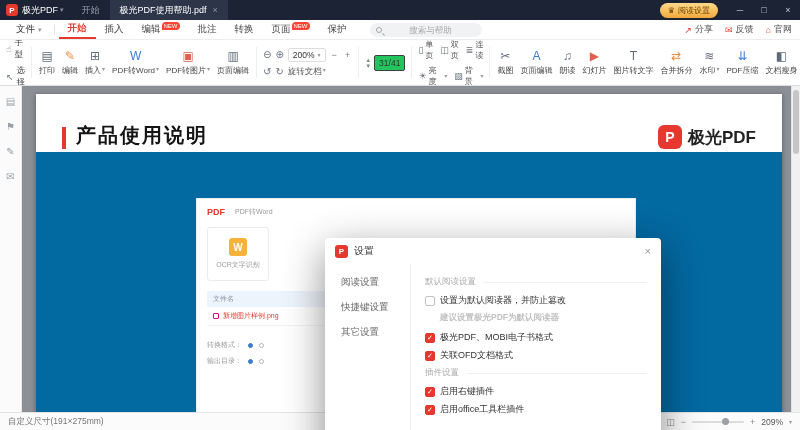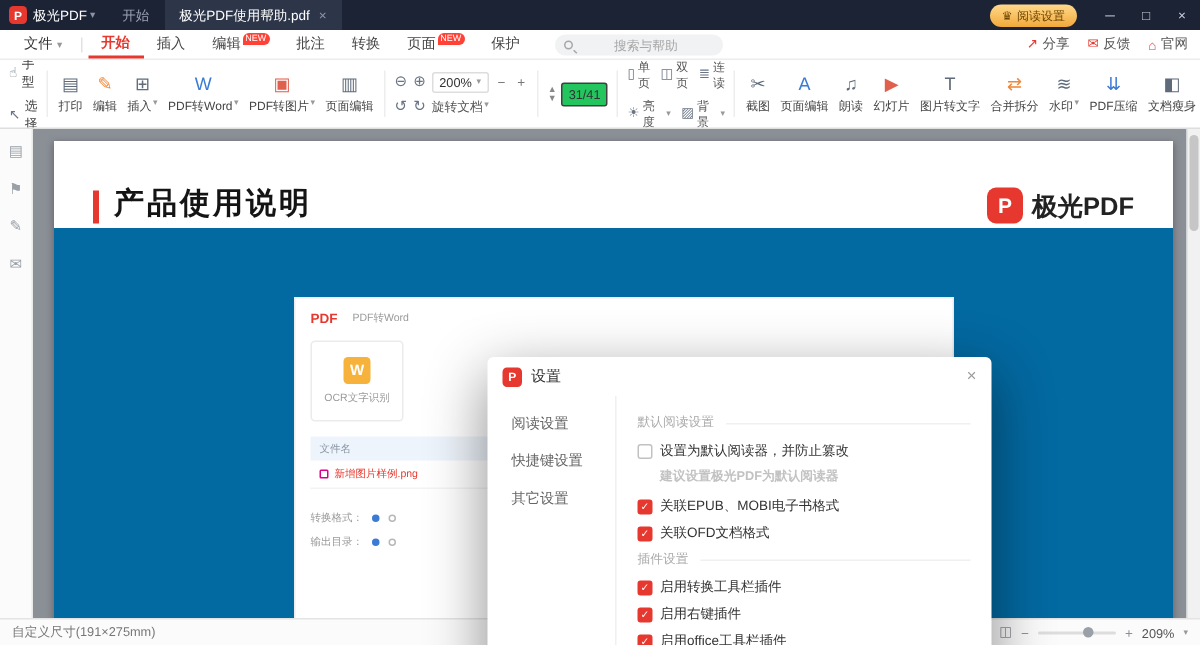--- a/index.html
+++ b/index.html
@@ -445,39 +445,33 @@
           <div class="sec-head">默认阅读设置</div>
           <div class="chk-row">
             <span class="chk"></span>
             <span>设置为默认阅读器，并防止篡改</span>
           </div>
           <div class="hint">建议设置极光PDF为默认阅读器</div>
           <div class="chk-row">
             <span class="chk checked">
                 <span>✓</span>
               </span>
-            <span>关联EPUB、MOBI电子书格式</span>
+            <span>极光PDF、MOBI电子书格式</span>
           </div>
           <div class="chk-row">
             <span class="chk checked">
                 <span>✓</span>
               </span>
             <span>关联OFD文档格式</span>
           </div>
           <div class="sec-head">插件设置</div>
           <div class="chk-row">
             <span class="chk checked">
                 <span>✓</span>
               </span>
-            <span>启用转换工具栏插件</span>
-          </div>
-          <div class="chk-row">
-            <span class="chk checked">
-                <span>✓</span>
-              </span>
             <span>启用右键插件</span>
           </div>
           <div class="chk-row">
             <span class="chk checked">
                 <span>✓</span>
               </span>
             <span>启用office工具栏插件</span>
           </div>
 
         </div>

